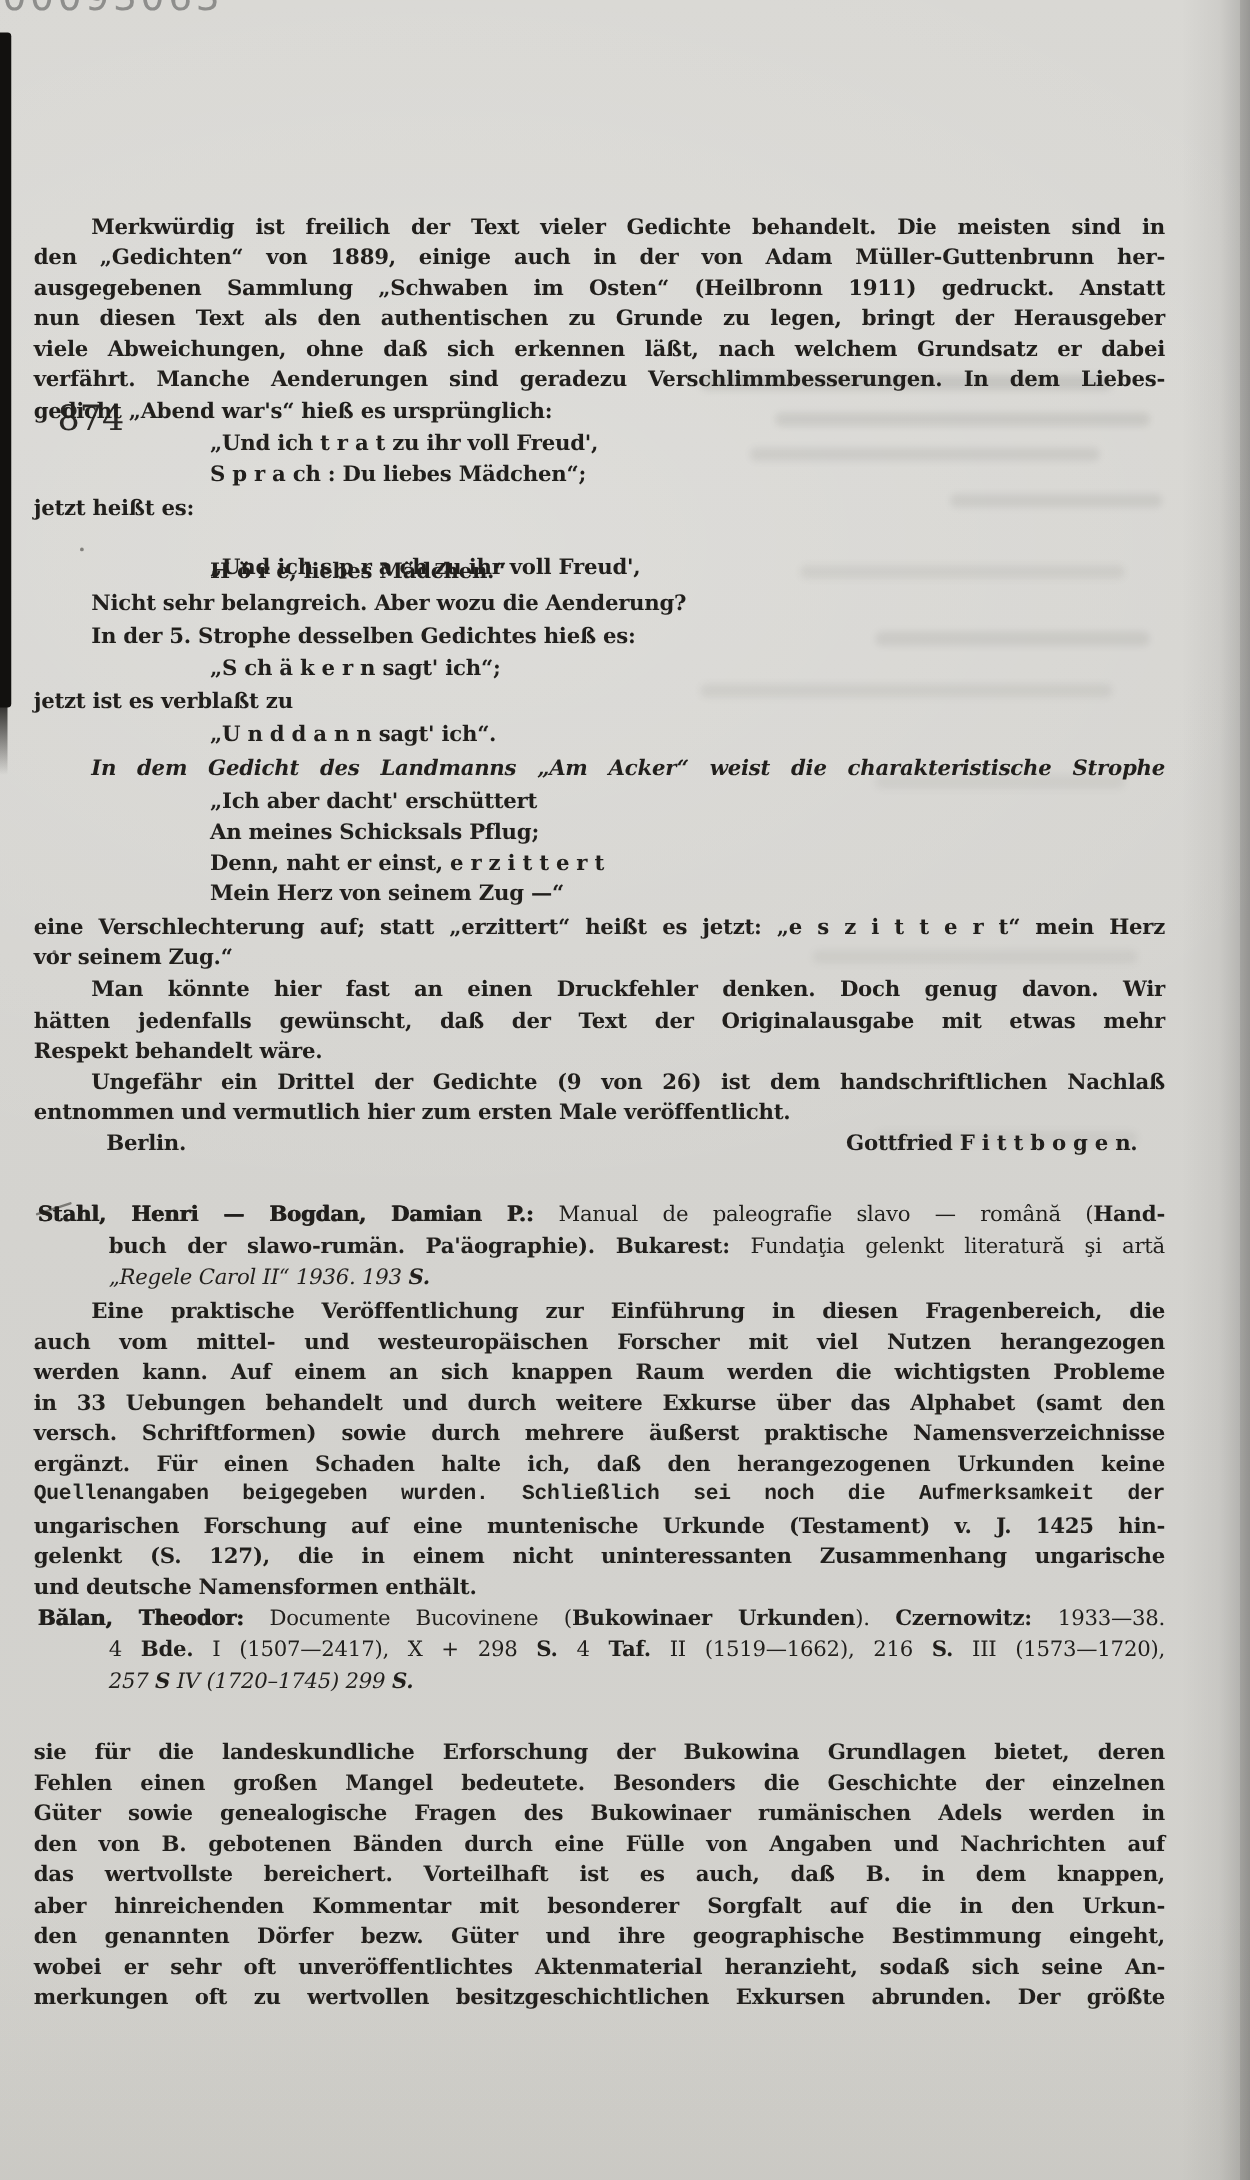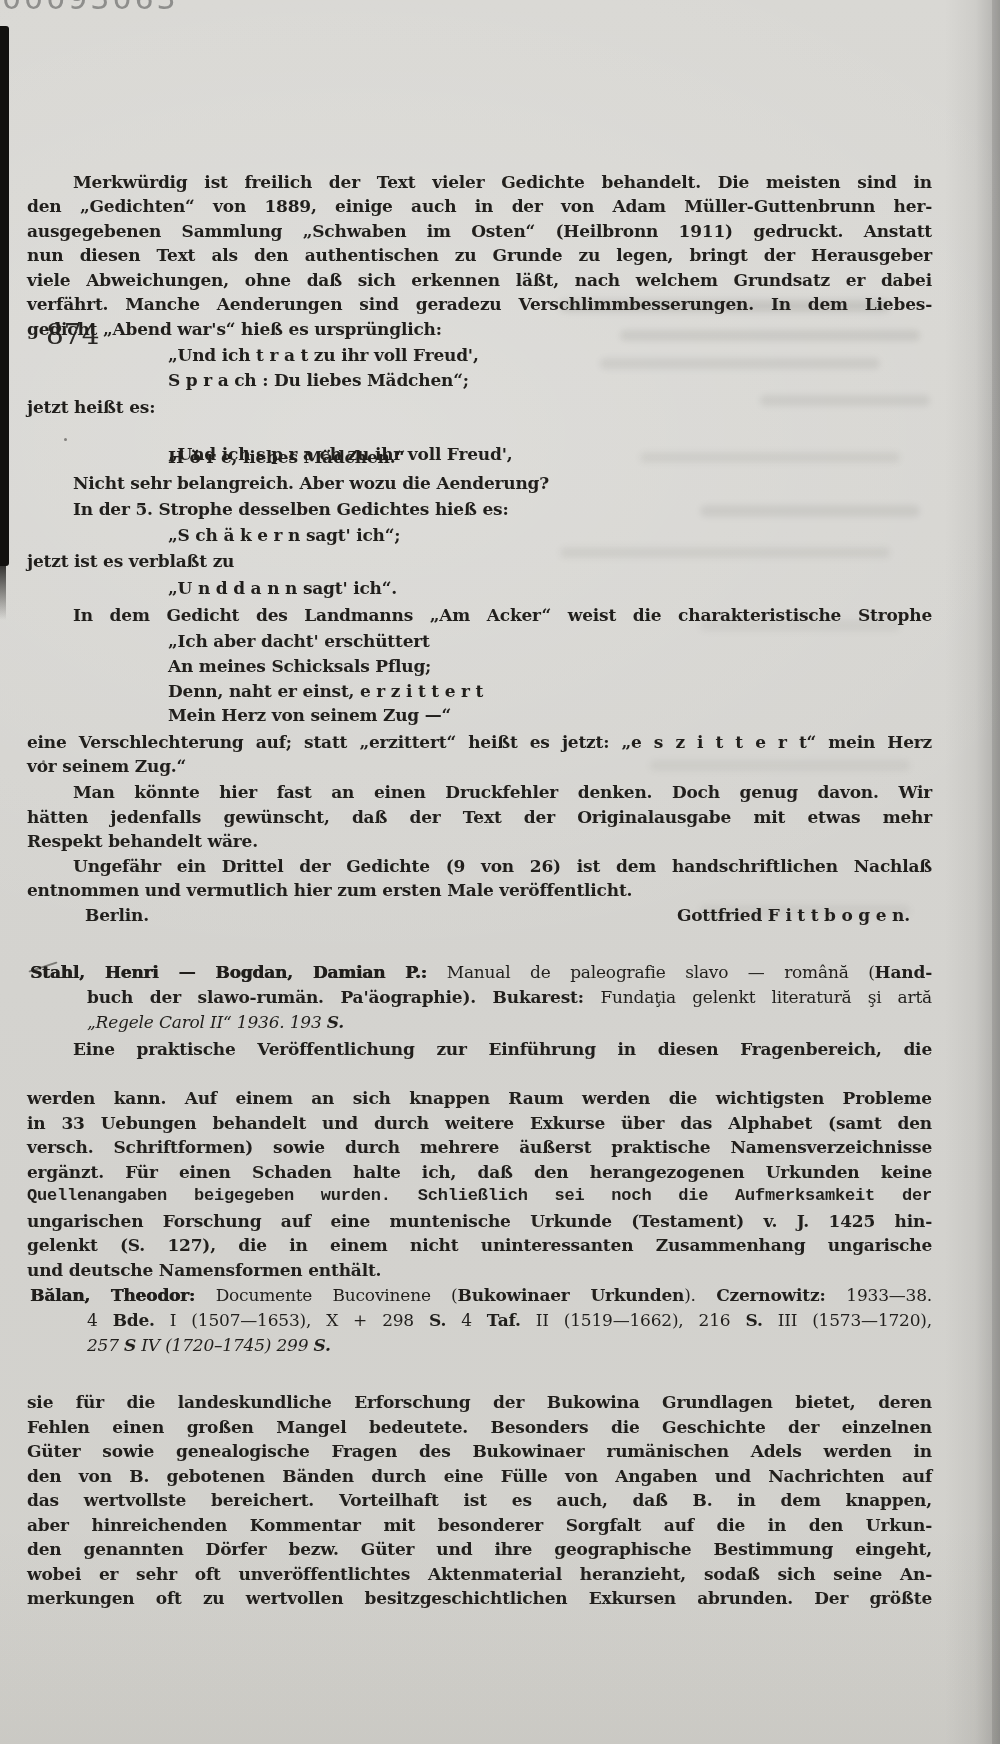--- a/index.html
+++ b/index.html
@@ -81,50 +81,51 @@
       <div class="line vs" style="top: 343px;"><span class="fr">„Und ich t r a t zu ihr voll Freud',</span></div>
       <div class="line vs" style="top: 368px;"><span class="fr">S p r a ch :  Du liebes Mädchen“;</span></div>
       <div class="line pe" style="top: 395px;"><span class="fr">jetzt heißt es:</span></div>
       <div class="line vs" style="top: 420px; margin-top: 22px;"><span class="fr">„Und ich s p r a ch  zu ihr voll Freud',</span></div>
       <div class="line vs" style="top: 445px;"><span class="fr">H ö r e,  liebes Mädchen.“</span></div>
       <div class="line pi" style="top: 471px;"><span class="fr">Nicht sehr belangreich. Aber wozu die Aenderung?</span></div>
       <div class="line pi" style="top: 497px;"><span class="fr">In der 5. Strophe desselben Gedichtes hieß es:</span></div>
       <div class="line vs" style="top: 523px;"><span class="fr">„S ch ä k e r n  sagt' ich“;</span></div>
       <div class="line pe" style="top: 549px;"><span class="fr">jetzt ist es verblaßt zu</span></div>
       <div class="line vs" style="top: 576px;"><span class="fr">„U n d  d a n n  sagt' ich“.</span></div>
-      <div class="line pf" style="top: 603px;"><span class="fr">In dem Gedicht des Landmanns „Am Acker“ weist die charakteristische Strophe</span></div>
+      <div class="line pf" style="top: 603px; font-style: italic;"><span class="fr">In dem Gedicht des Landmanns „Am Acker“ weist die charakteristische Strophe</span></div>
       <div class="line vs" style="top: 629px;"><span class="fr">„Ich aber dacht' erschüttert</span></div>
       <div class="line vs" style="top: 654px;"><span class="fr">An meines Schicksals Pflug;</span></div>
       <div class="line vs" style="top: 679px;"><span class="fr">Denn, naht er einst, e r z i t t e r t</span></div>
       <div class="line vs" style="top: 703px;"><span class="fr">Mein Herz von seinem Zug —“</span></div>
       <div class="line pj" style="top: 730px;"><span class="fr">eine Verschlechterung auf; statt „erzittert“ heißt es jetzt: „e s  z i t t e r t“ mein Herz</span></div>
       <div class="line pe" style="top: 754px;"><span class="fr">vor seinem Zug.“</span></div>
       <div class="line pf" style="top: 780px;"><span class="fr">Man könnte hier fast an einen Druckfehler denken. Doch genug davon. Wir</span></div>
       <div class="line pj" style="top: 805px;"><span class="fr">hätten jedenfalls gewünscht, daß der Text der Originalausgabe mit etwas mehr</span></div>
       <div class="line pe" style="top: 829px;"><span class="fr">Respekt behandelt wäre.</span></div>
       <div class="line pf" style="top: 854px;"><span class="fr">Ungefähr ein Drittel der Gedichte (9 von 26) ist dem handschriftlichen Nachlaß</span></div>
       <div class="line pe" style="top: 878px;"><span class="fr">entnommen und vermutlich hier zum ersten Male veröffentlicht.</span></div>
       <div class="line sig" style="top: 903px;">
         <span class="fr">Berlin.</span>
         <span class="fr">Gottfried F i t t b o g e n.</span>
       </div>
       <div class="line e1" style="top: 960px;"><span class="fat">Stahl, Henri — Bogdan, Damian P.: </span><span class="an">Manual de paleografie slavo — română (</span><span class="fr">Hand-</span></div>
       <div class="line ec" style="top: 985px;"><span class="fr">buch der slawo-rumän. Pa'äographie). Bukarest: </span><span class="an">Fundaţia gelenkt literatură şi artă</span></div>
       <div class="line ece" style="top: 1010px;"><span class="an">„Regele Carol II“ 1936. 193 </span><span class="fr">S.</span></div>
       <div class="line pf" style="top: 1037px;"><span class="fr">Eine praktische Veröffentlichung zur Einführung in diesen Fragenbereich, die</span></div>
+      <div class="line pj" style="top: 1062px;"><span class="fr">auch vom mittel- und westeuropäischen Forscher mit viel Nutzen herangezogen</span></div>
       <div class="line pj" style="top: 1086px;"><span class="fr">werden kann. Auf einem an sich knappen Raum werden die wichtigsten Probleme</span></div>
       <div class="line pj" style="top: 1111px;"><span class="fr">in 33 Uebungen behandelt und durch weitere Exkurse über das Alphabet (samt den</span></div>
       <div class="line pj" style="top: 1135px;"><span class="fr">versch. Schriftformen) sowie durch mehrere äußerst praktische Namensverzeichnisse</span></div>
       <div class="line pj" style="top: 1160px;"><span class="fr">ergänzt. Für einen Schaden halte ich, daß den herangezogenen Urkunden keine</span></div>
       <div class="line pj" style="top: 1184px; font-family: Liberation Mono, monospace;"><span class="fr">Quellenangaben beigegeben wurden. Schließlich sei noch die Aufmerksamkeit der</span></div>
       <div class="line pj" style="top: 1209px;"><span class="fr">ungarischen Forschung auf eine muntenische Urkunde (Testament) v. J. 1425 hin-</span></div>
       <div class="line pj" style="top: 1233px;"><span class="fr">gelenkt (S. 127), die in einem nicht uninteressanten Zusammenhang ungarische</span></div>
       <div class="line pe" style="top: 1258px;"><span class="fr">und deutsche Namensformen enthält.</span></div>
       <div class="line e1" style="top: 1283px;"><span class="fat">Bălan, Theodor: </span><span class="an">Documente Bucovinene (</span><span class="fr">Bukowinaer Urkunden</span><span class="an">). </span><span class="fr">Czernowitz: </span><span class="an">1933—38.</span></div>
-      <div class="line ec" style="top: 1308px;"><span class="an">4 </span><span class="fr">Bde.</span><span class="an"> I (1507—1653), X + 298 </span><span class="fr">S.</span><span class="an"> 4 </span><span class="fr">Taf.</span><span class="an"> II (1519—1662), 216 </span><span class="fr">S.</span><span class="an"> III (1573—1720),</span></div>
+      <div class="line ec" style="top: 1308px;"><span class="an">4 </span><span class="fr">Bde.</span><span class="an"> I (1507—2417), X + 298 </span><span class="fr">S.</span><span class="an"> 4 </span><span class="fr">Taf.</span><span class="an"> II (1519—1662), 216 </span><span class="fr">S.</span><span class="an"> III (1573—1720),</span></div>
       <div class="line ece" style="top: 1333px;"><span class="an">257 </span><span class="fr">S</span><span class="an"> IV (1720–1745)  299 </span><span class="fr">S.</span></div>
       <div class="line pj" style="top: 1390px;"><span class="fr">sie für die landeskundliche Erforschung der Bukowina Grundlagen bietet, deren</span></div>
       <div class="line pj" style="top: 1415px;"><span class="fr">Fehlen einen großen Mangel bedeutete. Besonders die Geschichte der einzelnen</span></div>
       <div class="line pj" style="top: 1439px;"><span class="fr">Güter sowie genealogische Fragen des Bukowinaer rumänischen Adels werden in</span></div>
       <div class="line pj" style="top: 1464px;"><span class="fr">den von B. gebotenen Bänden durch eine Fülle von Angaben und Nachrichten auf</span></div>
       <div class="line pj" style="top: 1488px;"><span class="fr">das wertvollste bereichert. Vorteilhaft ist es auch, daß B. in dem knappen,</span></div>
       <div class="line pj" style="top: 1513px;"><span class="fr">aber hinreichenden Kommentar mit besonderer Sorgfalt auf die in den Urkun-</span></div>
       <div class="line pj" style="top: 1537px;"><span class="fr">den genannten Dörfer bezw. Güter und ihre geographische Bestimmung eingeht,</span></div>
       <div class="line pj" style="top: 1562px;"><span class="fr">wobei er sehr oft unveröffentlichtes Aktenmaterial heranzieht, sodaß sich seine An-</span></div>
       <div class="line pj" style="top: 1586px;"><span class="fr">merkungen oft zu wertvollen besitzgeschichtlichen Exkursen abrunden. Der größte</span></div>

